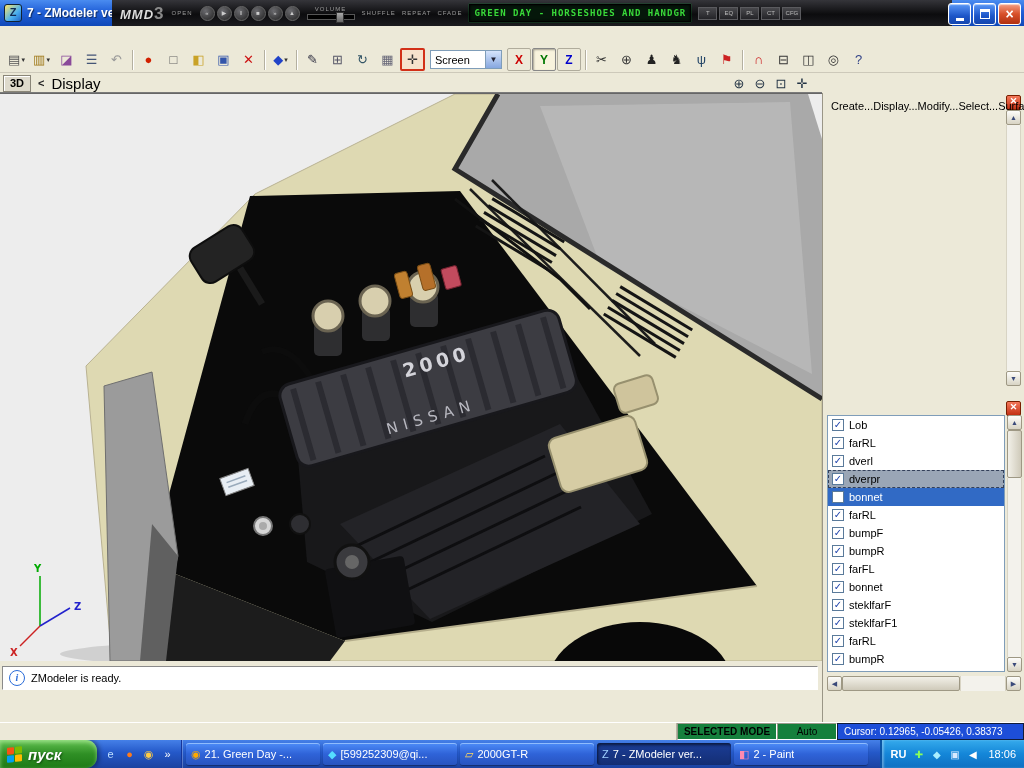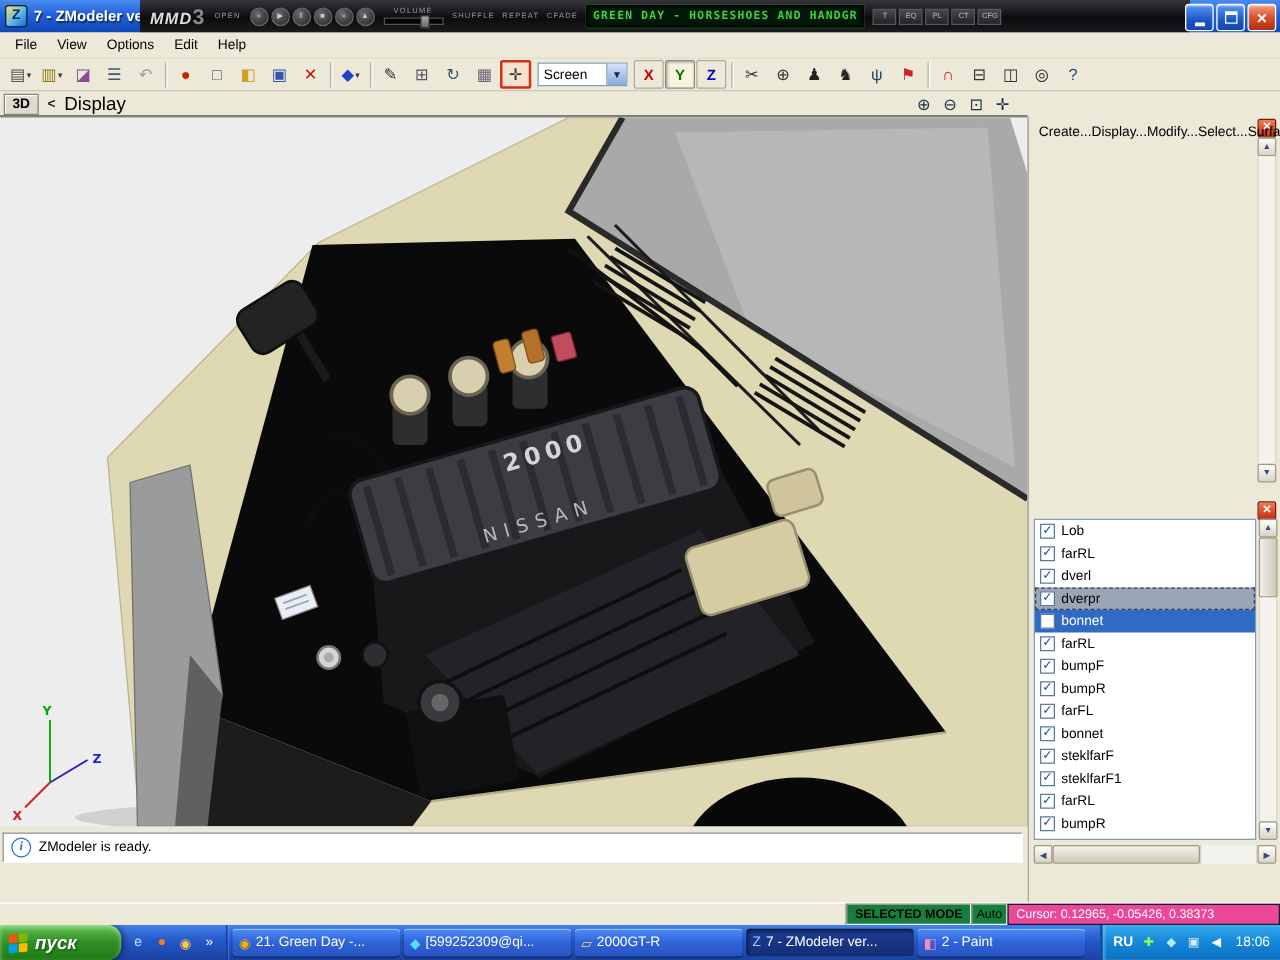--- a/index.html
+++ b/index.html
@@ -82,22 +82,22 @@
   .pbtn{flex:1;height:21px;border:1px solid #003c74;border-radius:3px;background:linear-gradient(#fff,#f0ece0 55%,#d8d0ba);font-size:11px;color:#000;display:flex;align-items:center;justify-content:center}
 
   
   #statusstrip{position:absolute;top:661px;left:0;width:822px;height:61px;background:#ece9d8}
   #statusline{position:absolute;top:5px;left:2px;width:816px;height:24px;background:#fff;border:1px solid;border-color:#8a8a8a #fff #fff #8a8a8a;display:flex;align-items:center;gap:6px;padding-left:6px;box-sizing:border-box;font-size:11px;color:#000}
   .info-icon{width:14px;height:14px;border-radius:50%;border:1px solid #2a6cd8;color:#2a6cd8;font:italic bold 10px/13px "Liberation Serif",serif;text-align:center;flex:0 0 auto}
   #modebar{position:absolute;top:722px;left:0;width:1024px;height:18px;background:#ece9d8;border-top:1px solid #fff;display:flex;font-size:10px;box-sizing:border-box}
   .mb-fill{width:676px;border-right:1px solid #b8b4a4}
   .mb-cell{display:flex;align-items:center;justify-content:center;border:1px solid;border-color:#9a9a8a #fff #fff #9a9a8a;box-sizing:border-box;background:#15803d;color:#000}
   .mb-selected{width:100px;font-weight:bold}
-  .mb-auto{width:29px}
-  .mb-cursor{flex:1;background:#ec4899;color:#fff;justify-content:flex-start;padding-left:6px;border:1px solid #101c3a}
+  .mb-auto{width:60px}
+  .mb-cursor{flex:1;background:#1d4ed8;color:#fff;justify-content:flex-start;padding-left:6px;border:1px solid #101c3a}
 
   
   #taskbar{position:absolute;top:740px;left:0;width:1024px;height:28px;background:linear-gradient(#4580e8,#2458c8 45%,#1c42a0);display:flex;align-items:stretch;overflow:hidden}
   #startbtn{width:97px;flex:0 0 auto;background:linear-gradient(#64c252,#2f8f25 50%,#1e7a16);border-radius:0 11px 11px 0;display:flex;align-items:center;gap:6px;padding-left:7px;box-sizing:border-box;color:#fff;font:bold italic 15px/1 "Liberation Sans",sans-serif;text-shadow:1px 1px 2px rgba(0,40,0,.6);box-shadow:inset 0 2px 4px rgba(210,255,190,.55),2px 0 5px rgba(0,0,0,.45)}
   .winlogo{width:15px;height:15px;display:grid;grid-template-columns:1fr 1fr;grid-template-rows:1fr 1fr;gap:1px;transform:skewY(-6deg)}
   .winlogo span{border-radius:1px}
   .wl-r{background:#f65314}.wl-g{background:#7cbb00}.wl-b{background:#00a1f1}.wl-y{background:#ffbb00}
   #quick{display:flex;align-items:center;gap:2px;padding:0 5px;border-right:1px solid #16359a;box-shadow:1px 0 0 rgba(255,255,255,.25)}
   .ql-icon{width:17px;height:17px;display:inline-flex;align-items:center;justify-content:center;font-size:11px;color:#fff}
   .ql-icon .g{font-size:11px}
@@ -174,27 +174,20 @@
     </div>
     <div id="winbtns">
         <span class="wb min"></span>
         <span class="wb rest"></span>
         <span class="wb close">
           <span class="g">×</span>
         </span>
       </div>
   </div>
 
-  <div id="menubar">
-      <span class="menu-item"><span class="l">File</span></span>
-      <span class="menu-item"><span class="l">View</span></span>
-      <span class="menu-item"><span class="l">Options</span></span>
-      <span class="menu-item"><span class="l">Edit</span></span>
-      <span class="menu-item"><span class="l">Help</span></span>
-    </div>
 
   <div id="toolbar">
     <span style="display:flex;align-items:center">
         <span class="tbicon">
           <span class="g" style="color: rgb(85, 85, 85);">▤</span>
           <span class="c">▾</span>
         </span>
         <span class="tbicon">
           <span class="g" style="color: rgb(160, 122, 26);">▥</span>
           <span class="c">▾</span>

